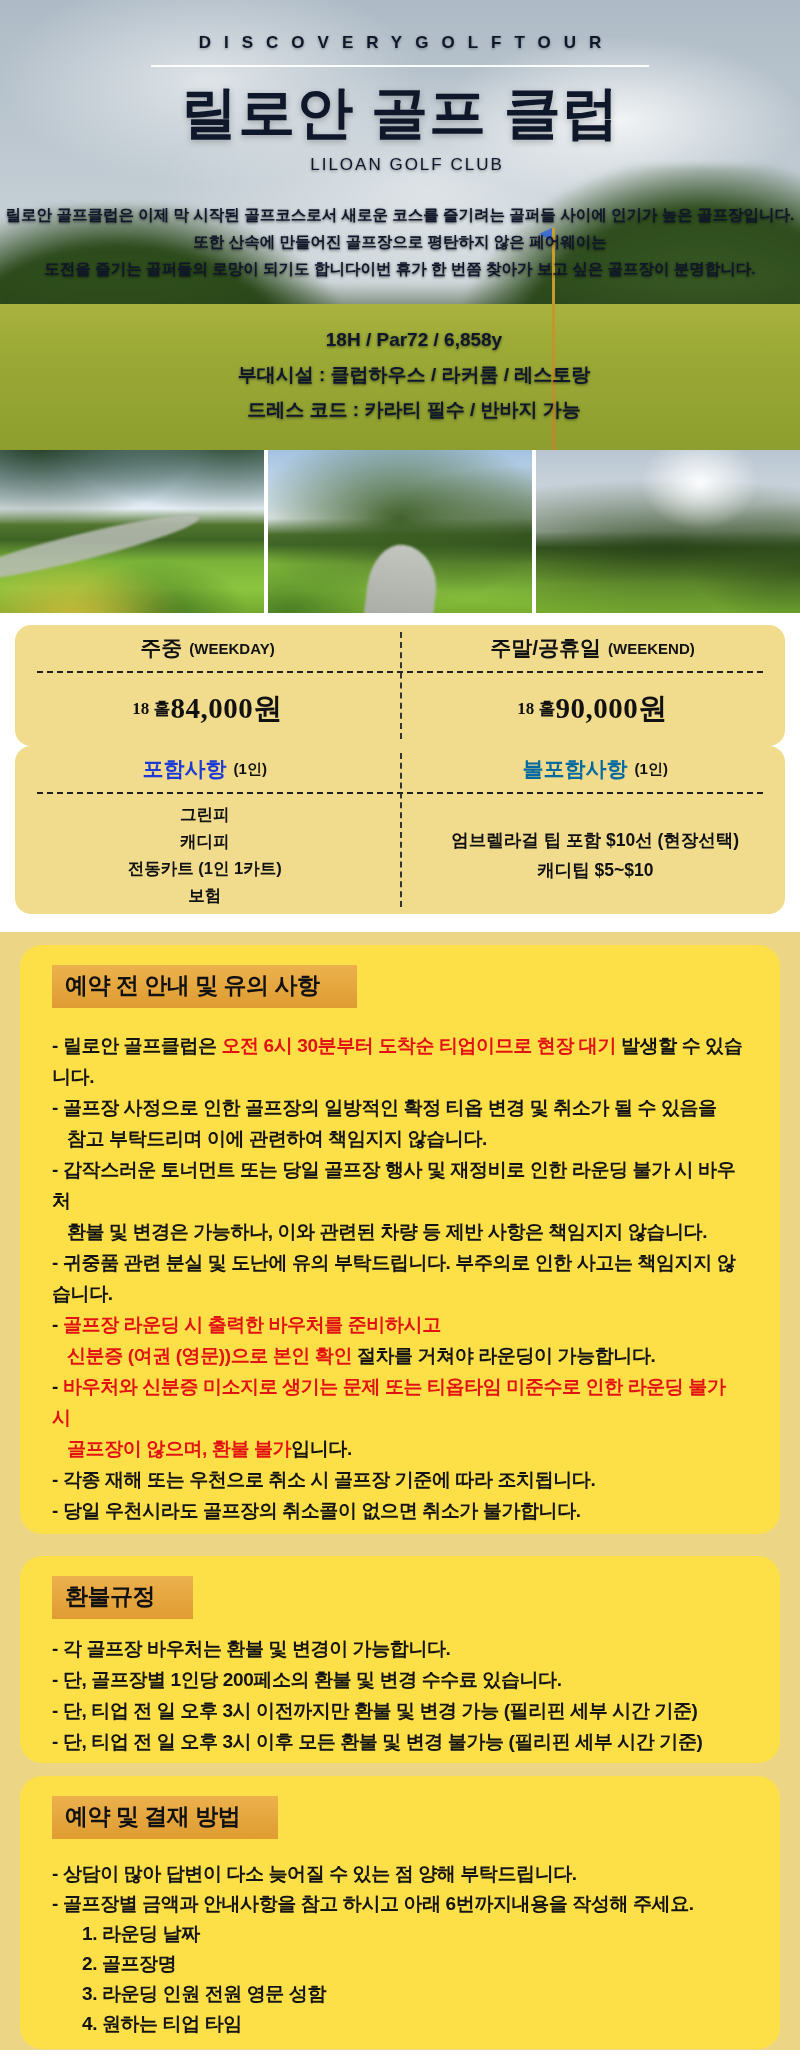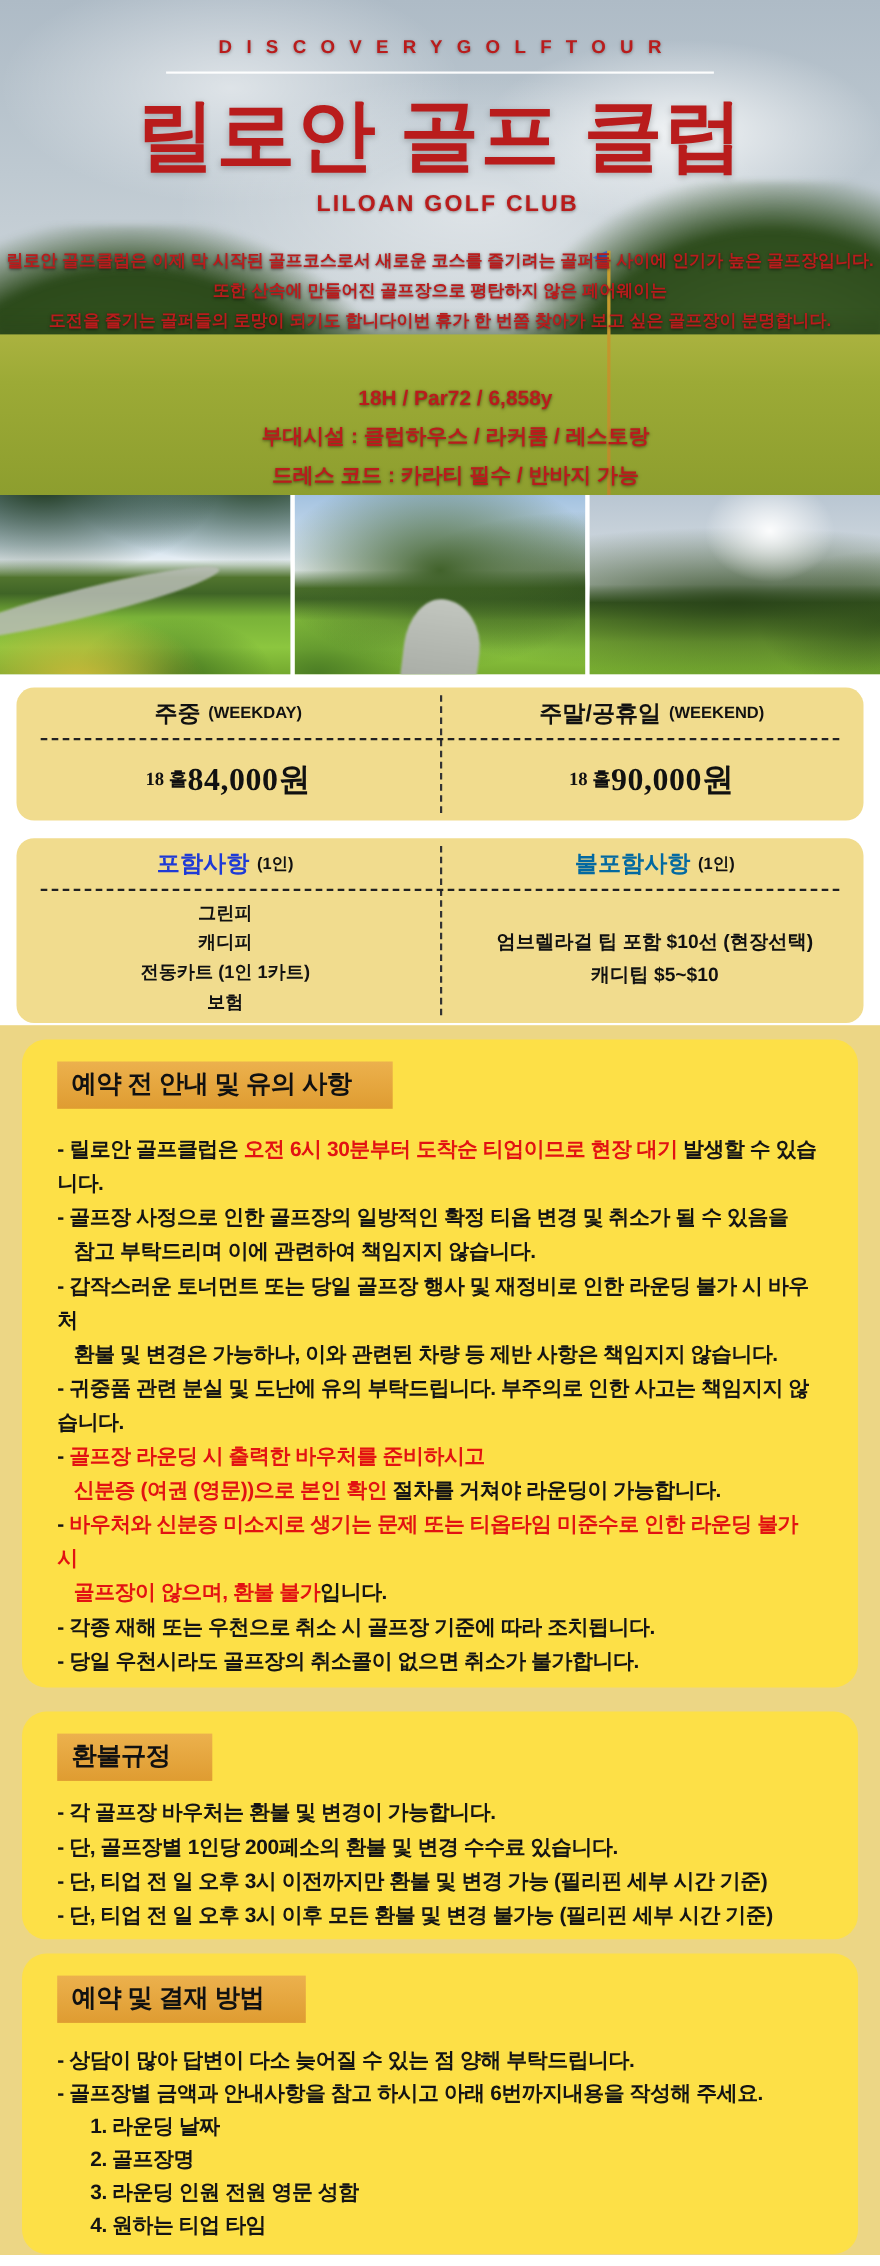--- a/index.html
+++ b/index.html
@@ -20,27 +20,27 @@
   .mtn-right{right:-100px;top:165px;width:440px;height:290px;
     background:radial-gradient(ellipse at 55% 70%,#41632a 0%,#2e4c1d 55%,rgba(46,76,29,0) 74%);}
   .treeline{position:absolute;left:0;right:0;top:282px;height:52px;filter:blur(2px);
     background:linear-gradient(180deg,rgba(40,66,24,0) 0%,rgba(40,66,24,.5) 50%,rgba(52,84,28,.85) 100%);}
   .grass{position:absolute;left:0;right:0;bottom:0;height:146px;
     background:linear-gradient(180deg,#aab23f 0%,#9caa36 30%,#8d9e2e 100%);}
   .pin{position:absolute;left:552px;top:228px;width:3px;height:222px;
     background:linear-gradient(180deg,#caa12f,#b9882a);}
   .flag{position:absolute;left:-13px;top:0;width:13px;height:24px;background:#3f6ed0;
     clip-path:polygon(100% 0,0 25%,100% 55%);}
-  .hero-text{position:absolute;inset:0;text-align:center;color:#b91c1c;}
+  .hero-text{position:absolute;inset:0;text-align:center;color:#0f172a;}
   .brand{margin-top:33px;font-size:17px;font-weight:700;letter-spacing:13px;text-indent:13px;
     text-shadow:0 1px 3px rgba(0,0,0,.35);}
   .divider{width:498px;height:2px;background:rgba(255,255,255,.95);margin:12px auto 0;}
-  .hero-title{margin:8px 2px 0;font-size:72px;font-weight:800;letter-spacing:1px;
+  .hero-title{margin:8px 2px 0;font-size:57px;font-weight:800;letter-spacing:1px;
     text-shadow:0 2px 6px rgba(0,0,0,.25);}
-  .hero-sub{font-size:21px;font-weight:700;letter-spacing:2px;margin-top:3px;
+  .hero-sub{font-size:17px;font-weight:400;letter-spacing:2px;margin-top:3px;
     text-shadow:0 1px 3px rgba(0,0,0,.4);padding-left:14px;}
   .hero-desc{margin:26px 0 0;font-size:15.5px;font-weight:700;line-height:27px;
     text-shadow:0 1px 3px rgba(0,0,0,.6);}
   .hero-info{margin-top:40px;font-size:19px;font-weight:800;line-height:35px;
     text-shadow:0 1px 3px rgba(0,0,0,.55);margin-left:28px;}
 
   
   .photos{display:flex;gap:4px;height:163px;background:#fff;}
   .photo{flex:1;position:relative;overflow:hidden;}
   .photo::before,.photo::after{content:'';position:absolute;inset:0;}
@@ -61,21 +61,21 @@
       background:linear-gradient(180deg,#c2c6bf,#a9ada6);
       border-radius:45% 55% 0 0/60% 60% 0 0;filter:blur(1px);transform:rotate(7deg);}
   .photo-3{background:linear-gradient(180deg,#b9c6d2 0%,#cdd6dd 30%,#dde3e6 50%,#3c5e24 60%,#6f9e33 70%,#86bb3a 82%,#74a92f 100%);}
   .photo-3::before{background:
       radial-gradient(95px 75px at 62% 20%, rgba(255,255,255,.95), rgba(255,255,255,0) 62%),
       radial-gradient(420px 95px at 50% 60%, rgba(40,66,24,.92), rgba(40,66,24,0) 72%),
       radial-gradient(160px 90px at 100% 70%, rgba(52,84,28,.8), rgba(52,84,28,0) 70%);}
 
   
   .white-zone{box-sizing:border-box;height:319px;padding:12px 15px 0;background:#fff;}
-  .price-card{position:relative;background:#f1dc8e;border-radius:16px;margin-bottom:16px;
+  .price-card{position:relative;background:#f1dc8e;border-radius:16px;
       display:flex;color:#111;}
   .price-card .vline{position:absolute;left:50%;top:7px;bottom:7px;border-left:2px dashed #333;}
   .price-card .hline{position:absolute;left:22px;right:22px;border-top:2px dashed #222;}
   .card-rates{height:121px;}
   .card-rates .hline{top:46px;}
   .card-incl{height:168px;margin-bottom:0;gap:11px;}
   .card-incl .hline{top:46px;}
   .p-col{flex:1;display:flex;flex-direction:column;align-items:center;}
   .p-head{height:46px;display:flex;align-items:center;justify-content:center;gap:7px;}
   .p-title{font-size:21px;font-weight:800;}

